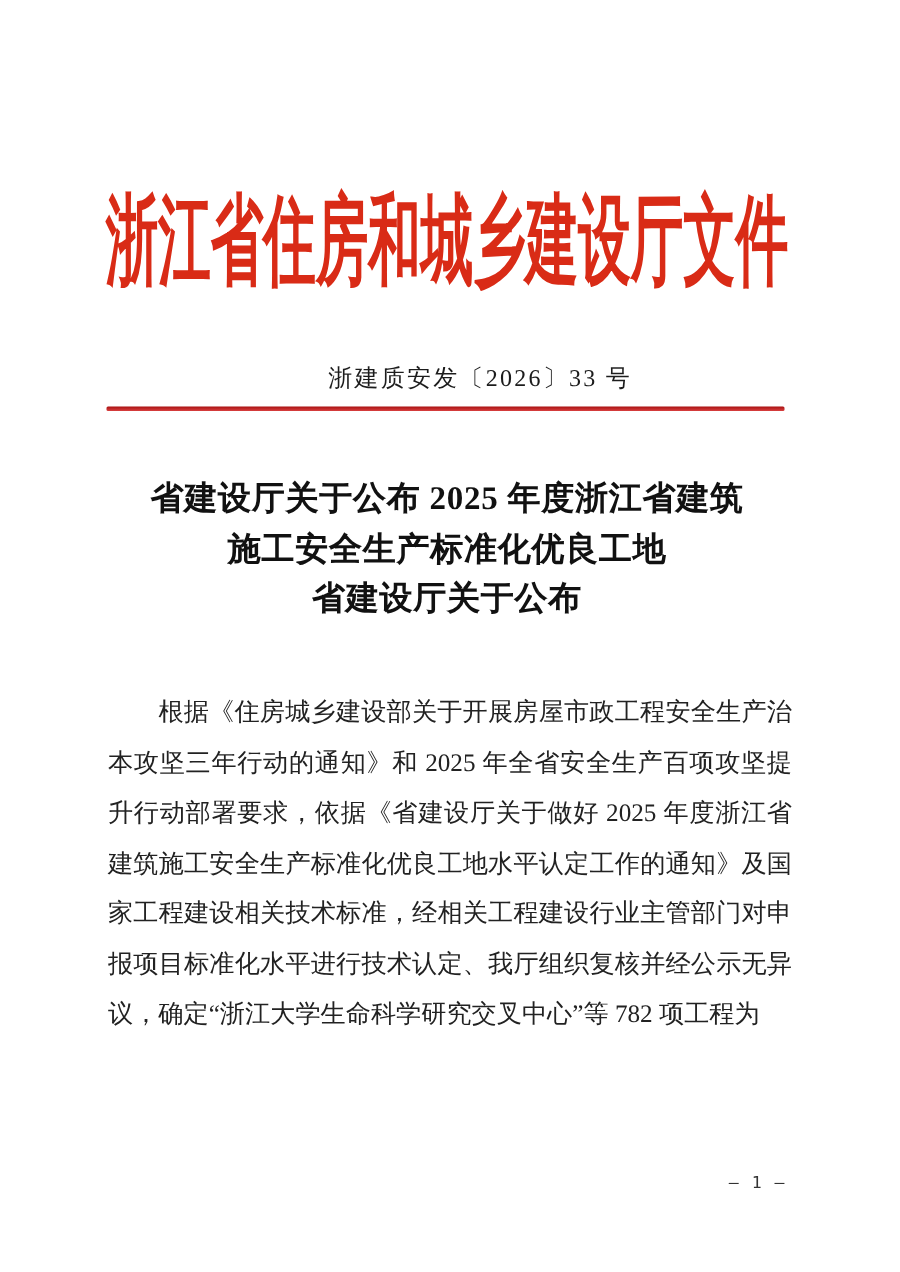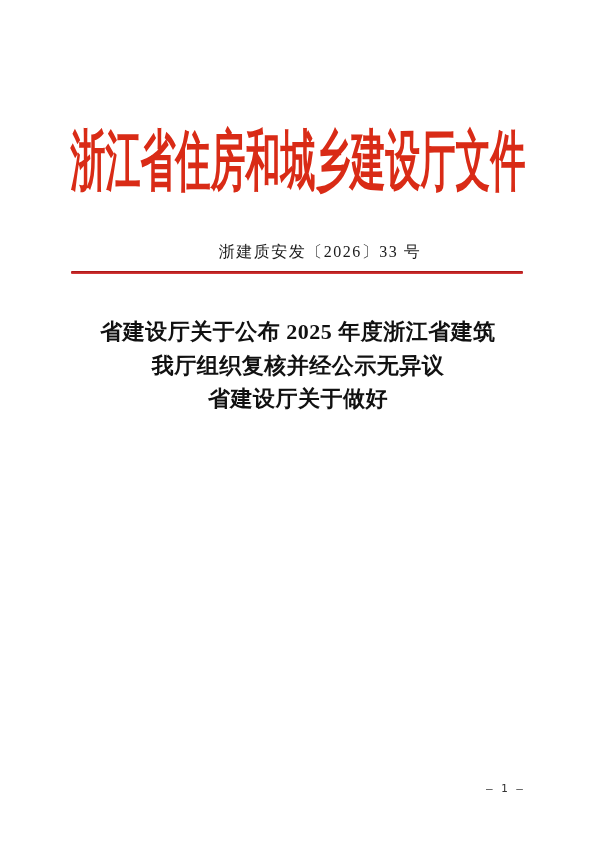--- a/index.html
+++ b/index.html
@@ -116,22 +116,23 @@
   <div class="agency-header">
     <span class="agency-title">浙江省住房和城乡建设厅文件</span>
   </div>
 
   <div class="doc-number">浙建质安发〔2026〕33 号</div>
 
   <div class="red-divider"></div>
 
   <div class="notice-title">
     <span class="title-line">省建设厅关于公布 2025 年度浙江省建筑</span>
-    <span class="title-line">我厅组织复核并经公示无异议</span>
-    <span class="title-line">省建设厅关于做好</span>
+    <span class="title-line">施工安全生产标准化优良工地</span>
+    <span class="title-line">省建设厅关于公布</span>
   </div>
 
   <div class="notice-body">
+    <p class="body-paragraph">根据《住房城乡建设部关于开展房屋市政工程安全生产治本攻坚三年行动的通知》和 2025 年全省安全生产百项攻坚提升行动部署要求，依据《省建设厅关于做好 2025 年度浙江省建筑施工安全生产标准化优良工地水平认定工作的通知》及国家工程建设相关技术标准，经相关工程建设行业主管部门对申报项目标准化水平进行技术认定、我厅组织复核并经公示无异议，确定“浙江大学生命科学研究交叉中心”等 782 项工程为</p>
   </div>
 
   <div class="page-number">— 1 —</div>
 
 </div>
 
 </body></html>

